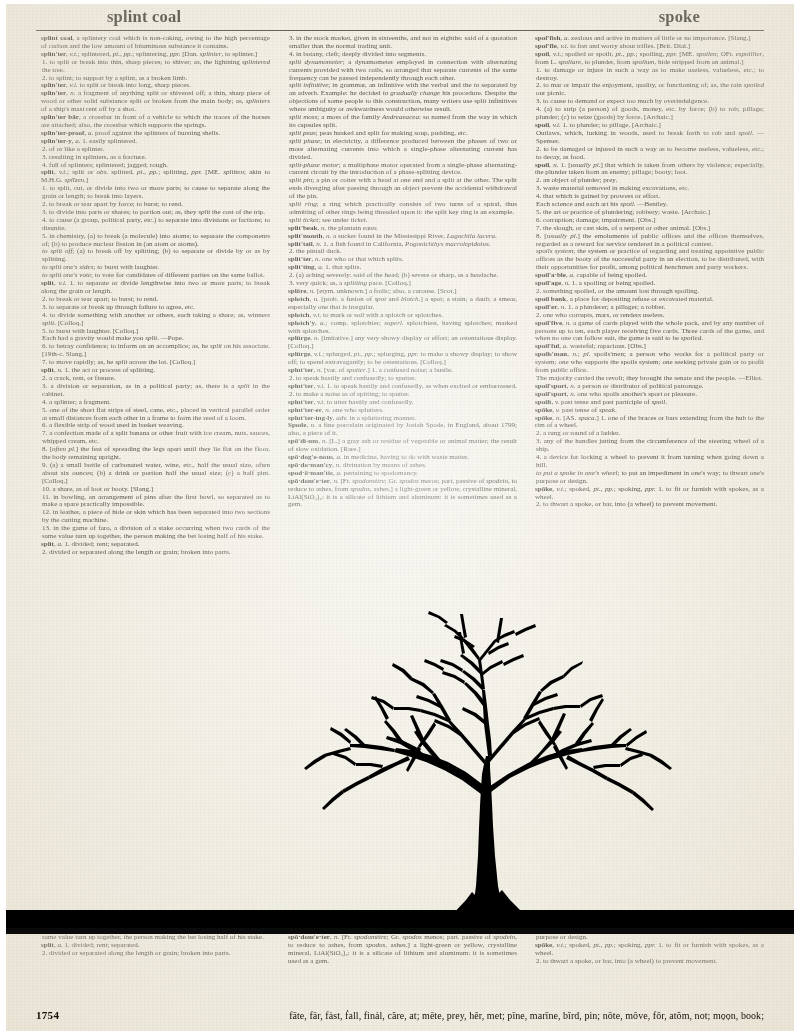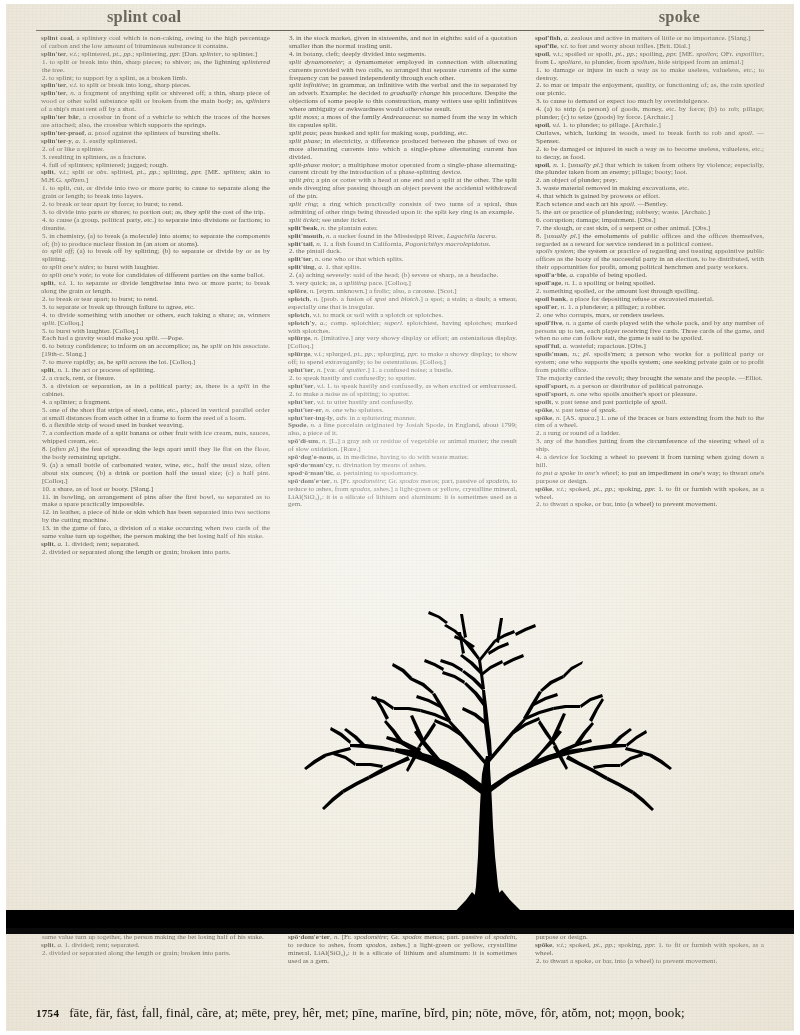--- a/index.html
+++ b/index.html
@@ -166,23 +166,23 @@
     font-size: 8.6px;
     color: #14120d;
   }
   .footer .pageno {
     font-weight: bold;
     font-size: 11px;
     letter-spacing: 0.3px;
   }
   .footer .pron {
     flex: 1;
-    text-align: left;
+    text-align: right;
     letter-spacing: 0.05px;
-    font-size: 13px;
+    font-size: 10px;
   }
 
   
   .scan-margin-top, .scan-margin-bottom, .scan-margin-left, .scan-margin-right {
     position: absolute;
     background: #ffffff;
     z-index: 12;
   }
   .scan-margin-left { left: 0; top: 0; width: 6px; height: 1035px; }
   .scan-margin-right { right: 0; top: 0; width: 6px; height: 1035px; }

